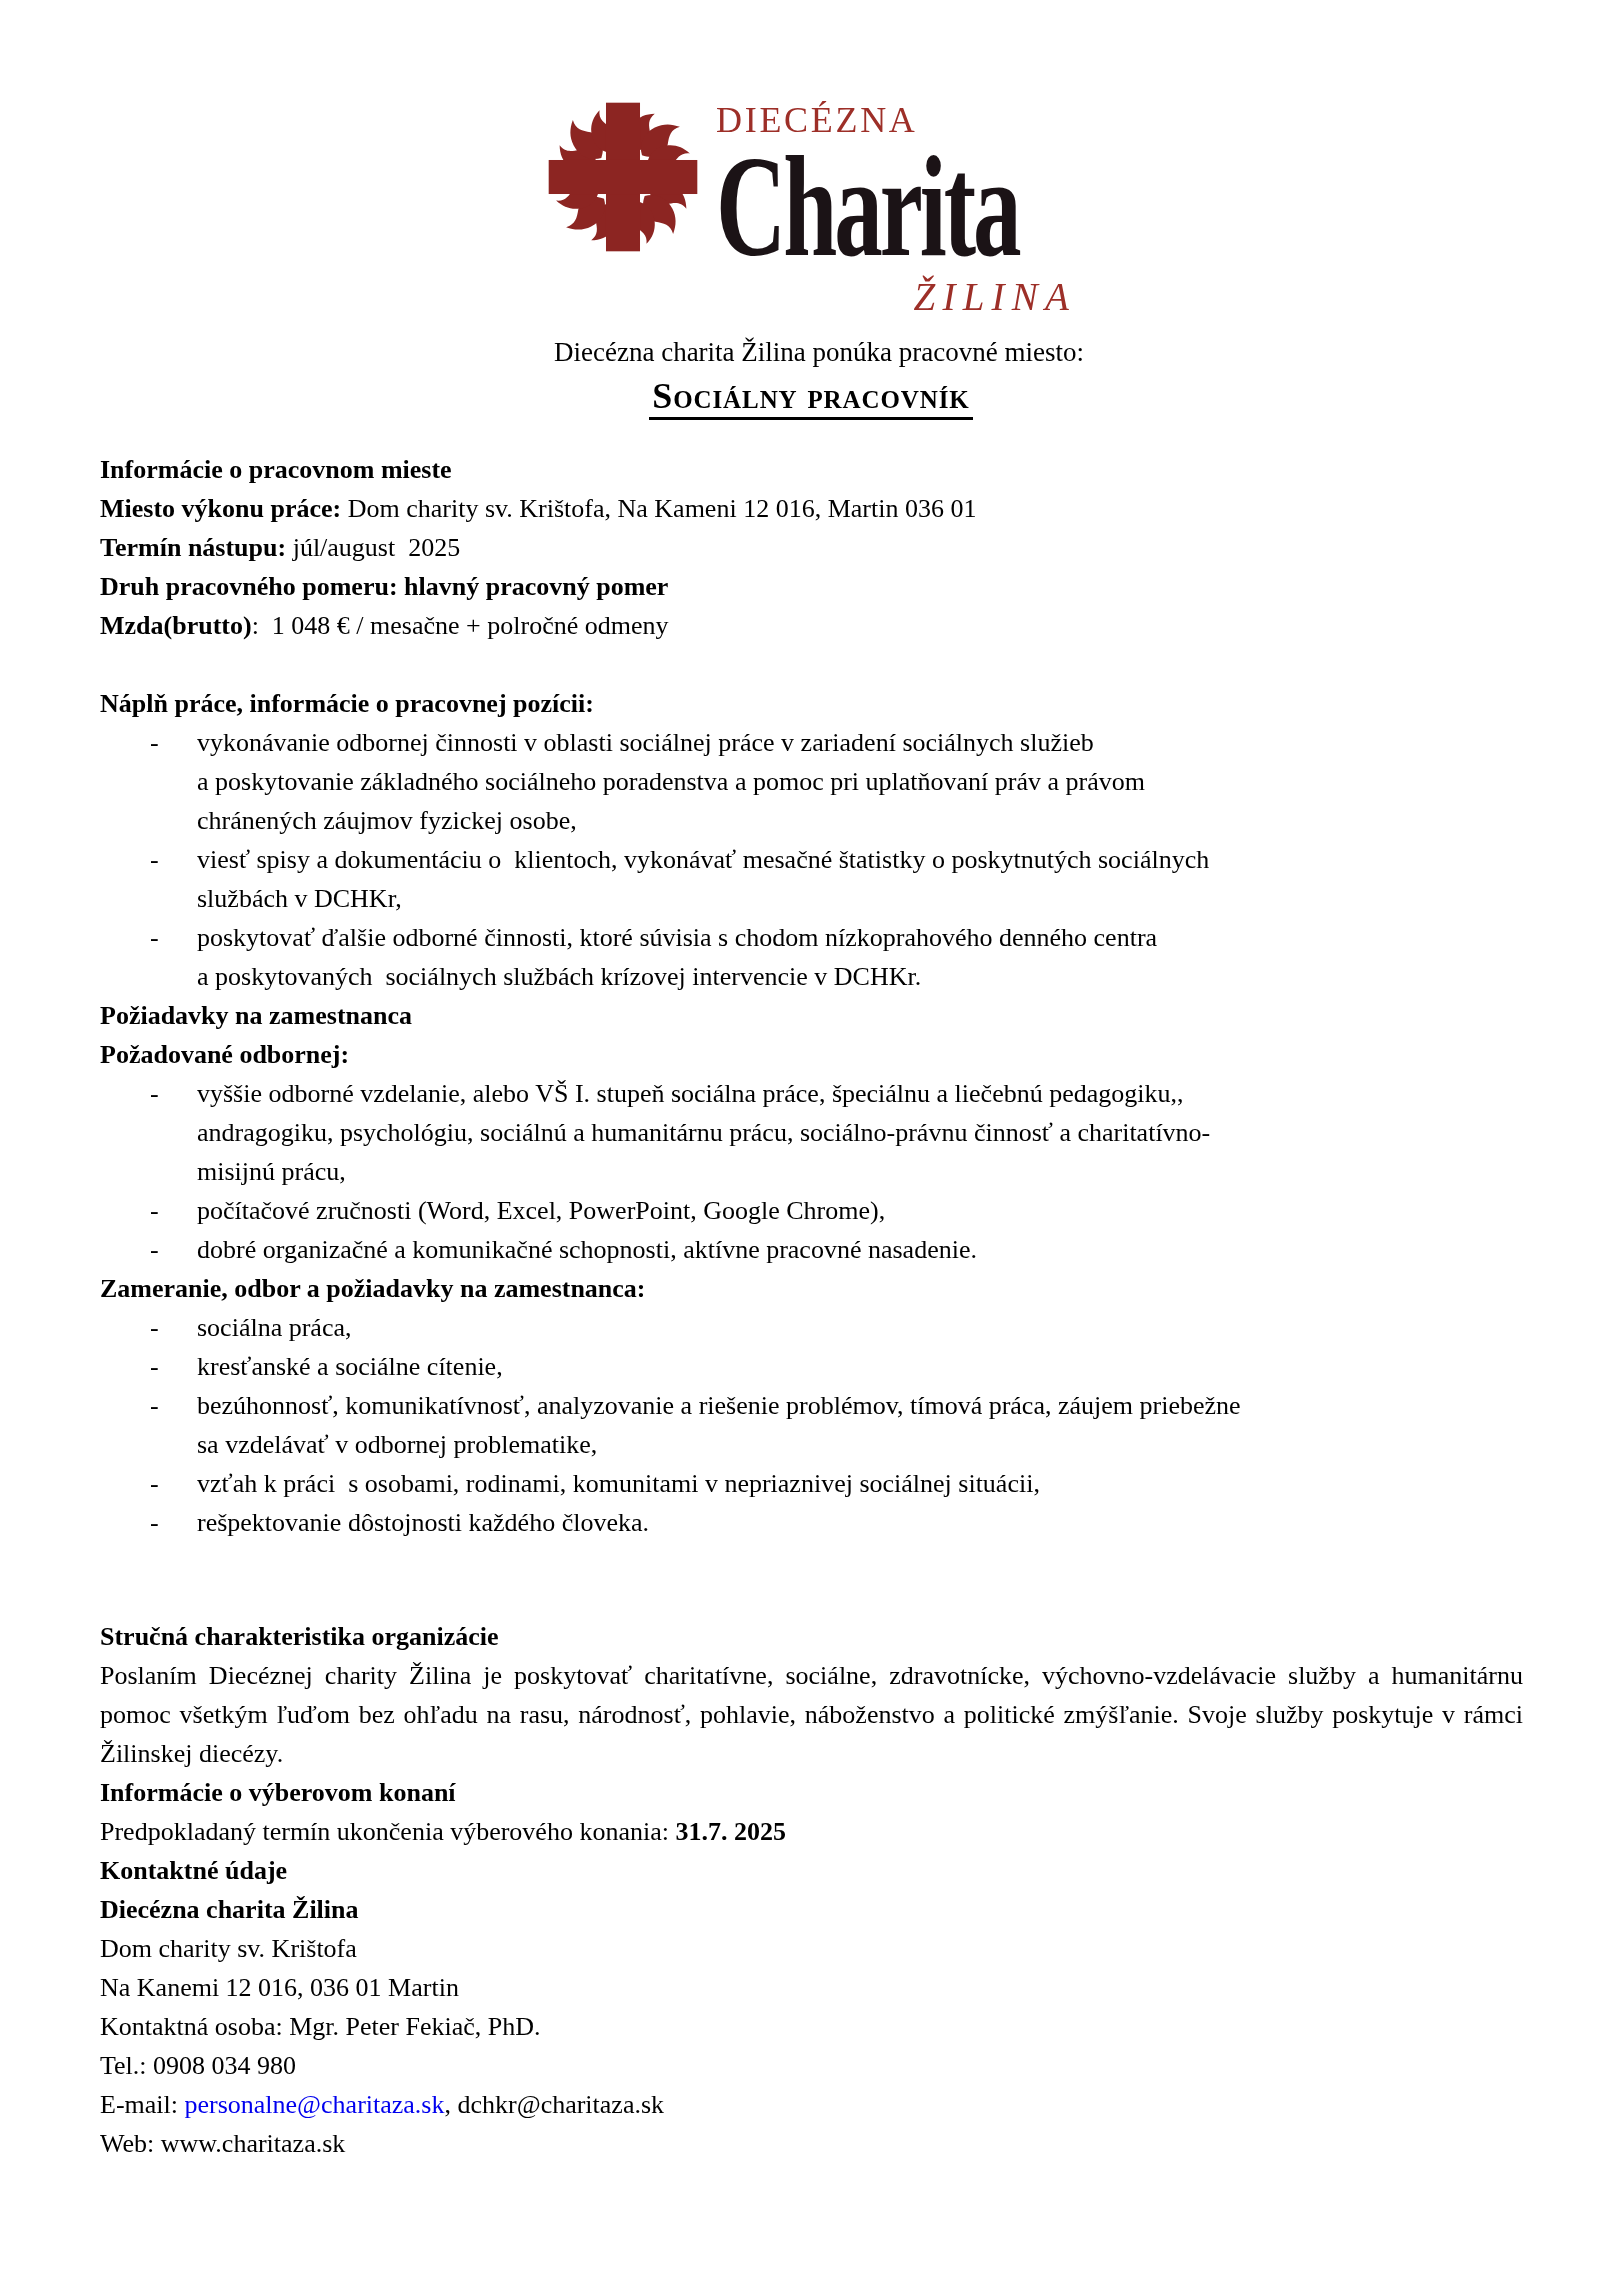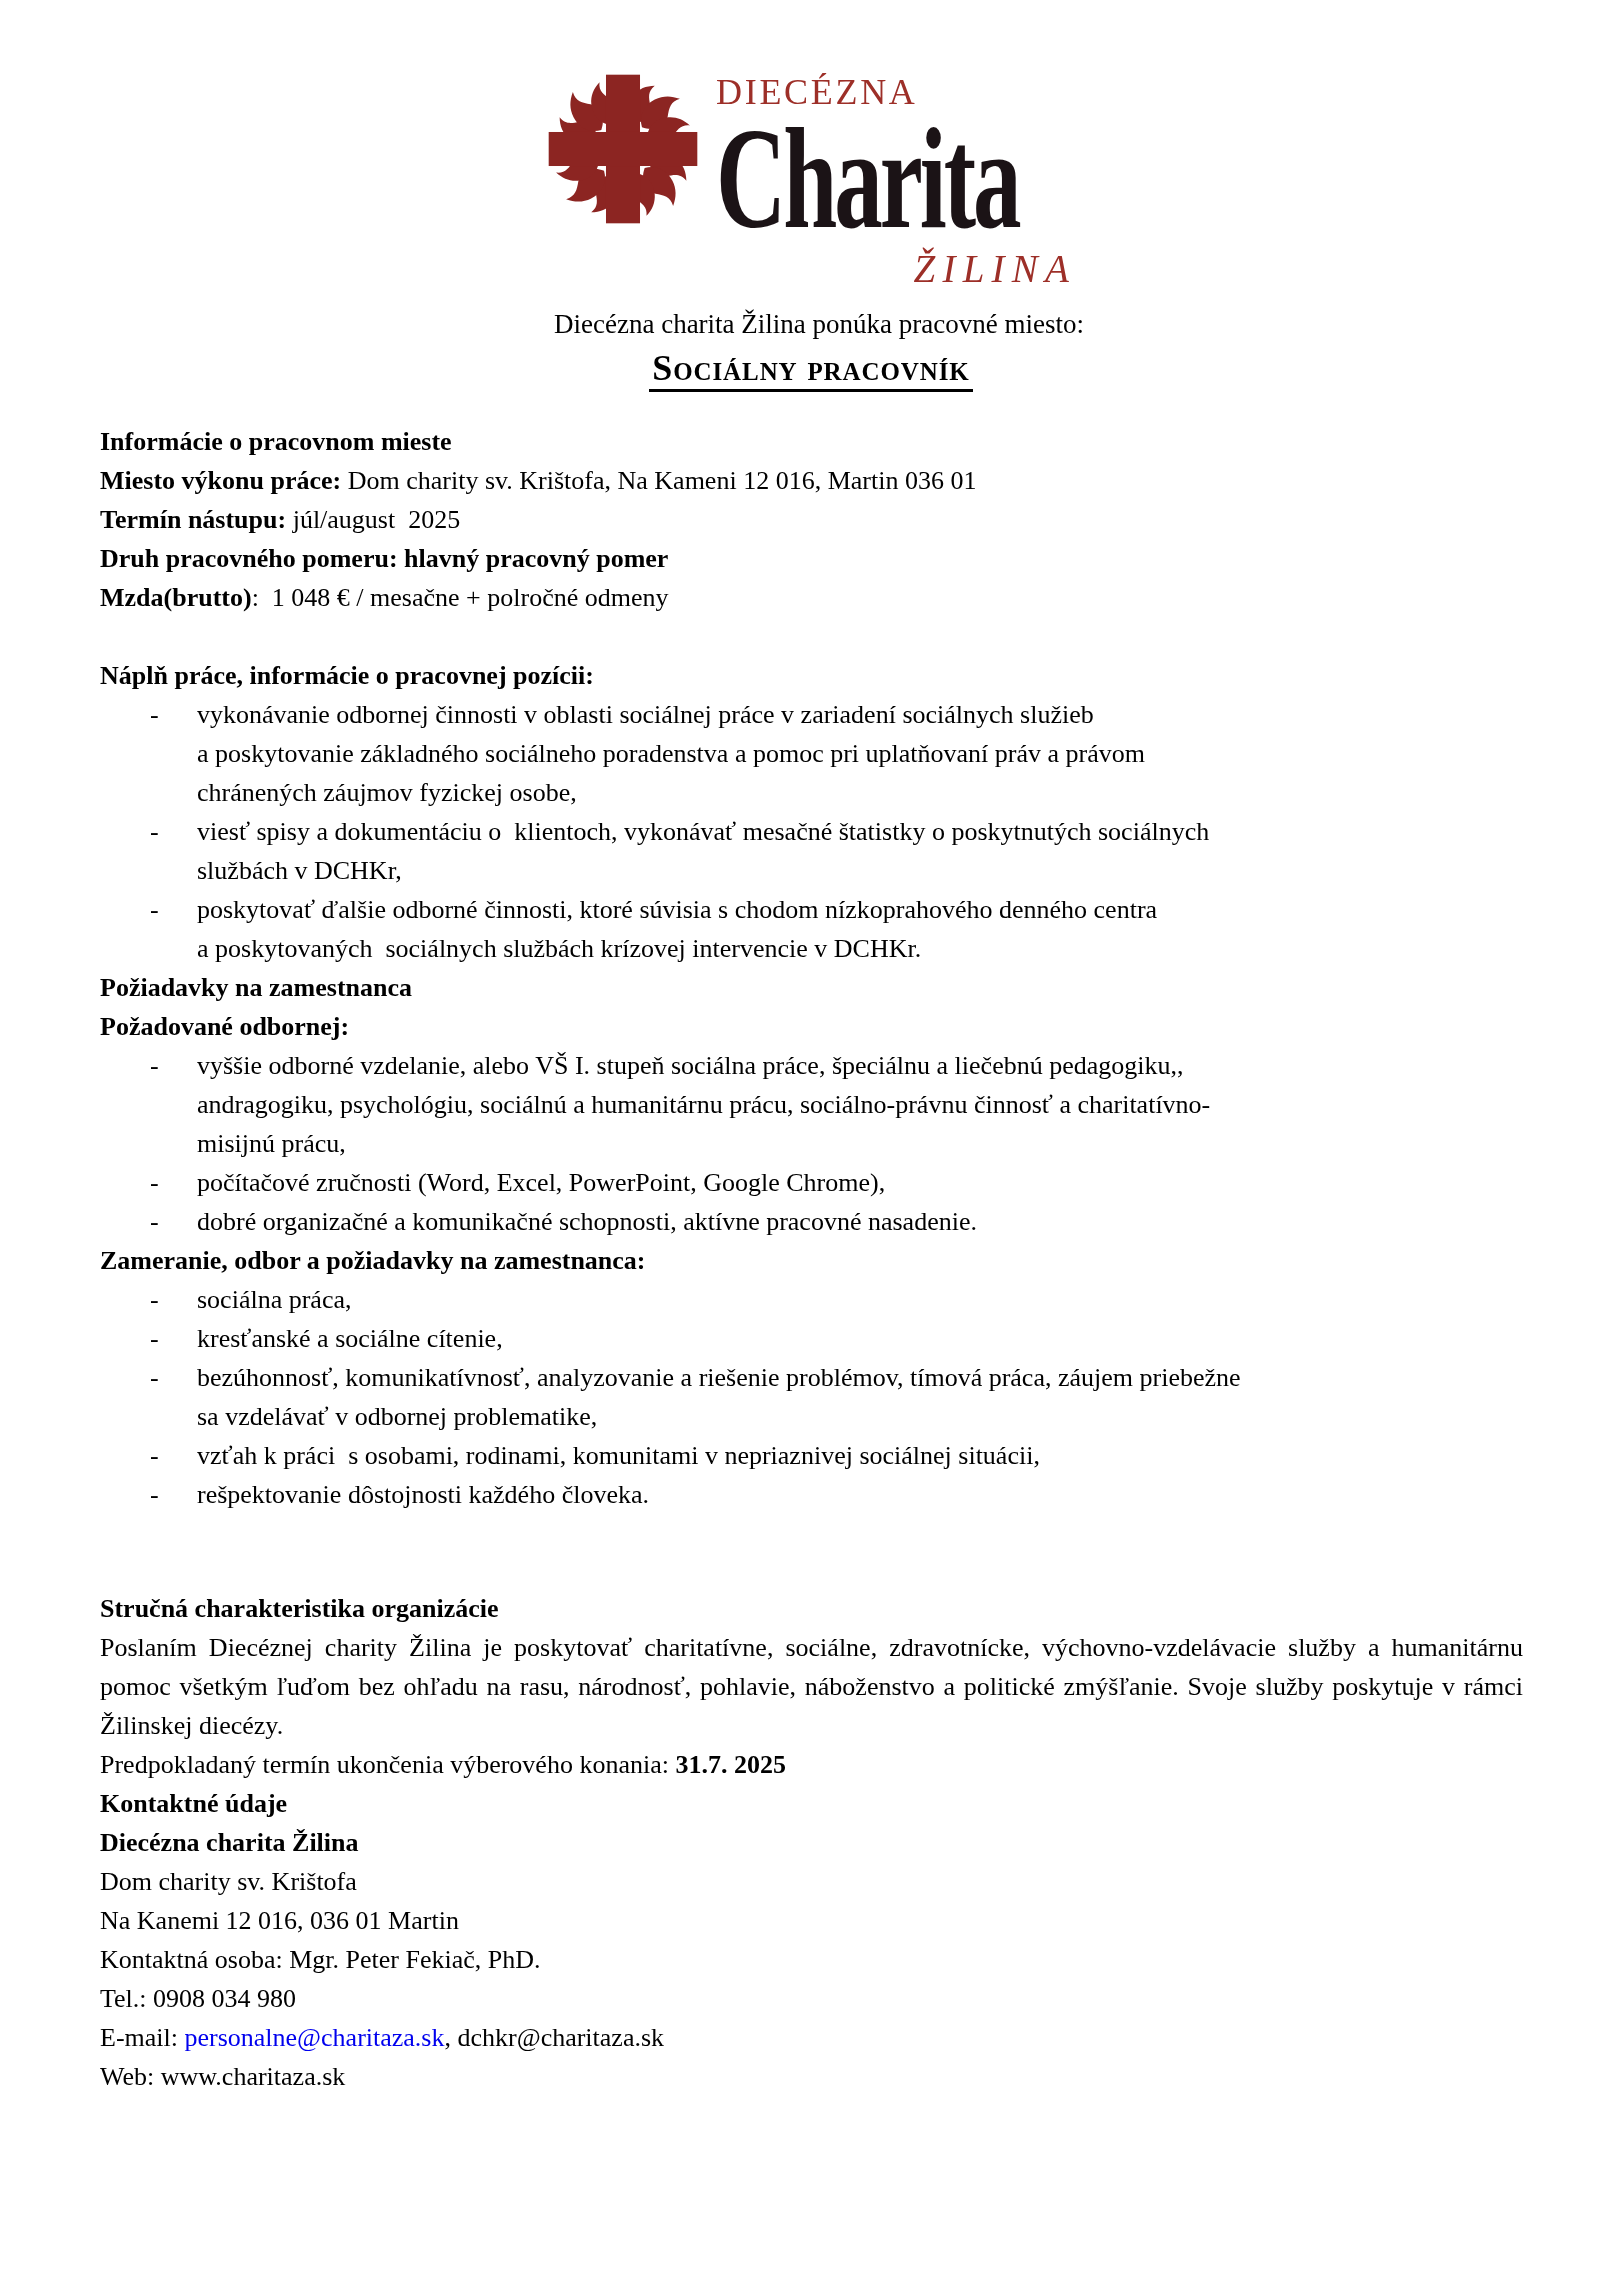--- a/index.html
+++ b/index.html
@@ -7,21 +7,21 @@
     position:relative;
     width:1622px; height:2293px;
     background:#ffffff;
     font-family:"Liberation Serif", serif;
     color:#000000;
     overflow:hidden;
   }
 
   
   .logo-block {
-    padding-top:70px;
+    padding-top:98px;
     display:flex;
     justify-content:center;
     align-items:flex-start;
     gap:16px;
   }
   .cross-svg { width:154px; height:154px; flex:none; margin-top:1.8px; }
   .logo-text { width:360px; }
   .brand-top {
     font-size:36px; line-height:1;
     color:#9d2f28; letter-spacing:2.7px;
@@ -180,20 +180,21 @@
     <div class="bullet">
         <span class="dash">-</span>
         <span class="btxt">rešpektovanie dôstojnosti každého človeka.</span>
       </div>
 
     <div class="sp2"></div>
 
     <p class="line"><b>Stručná charakteristika organizácie</b></p>
     <p class="para">Poslaním Diecéznej charity Žilina je poskytovať charitatívne, sociálne, zdravotnícke, výchovno-vzdelávacie služby a humanitárnu pomoc všetkým ľuďom bez ohľadu na rasu, národnosť, pohlavie, náboženstvo a politické zmýšľanie. Svoje služby poskytuje v rámci Žilinskej diecézy.</p>
 
+    <p class="line"><b>Informácie o výberovom konaní</b></p>
     <p class="line"><span>Predpokladaný termín ukončenia výberového konania: </span><b>31.7. 2025</b></p>
 
     <p class="line"><b>Kontaktné údaje</b></p>
     <p class="line"><b>Diecézna charita Žilina</b></p>
     <p class="line">Dom charity sv. Krištofa</p>
     <p class="line">Na Kanemi 12 016, 036 01 Martin</p>
     <p class="line">Kontaktná osoba: Mgr. Peter Fekiač, PhD.</p>
     <p class="line">Tel.: 0908 034 980</p>
     <p class="line"><span>E-mail: </span><a class="mail">personalne@charitaza.sk</a><span>, dchkr@charitaza.sk</span></p>
     <p class="line">Web: www.charitaza.sk</p>

